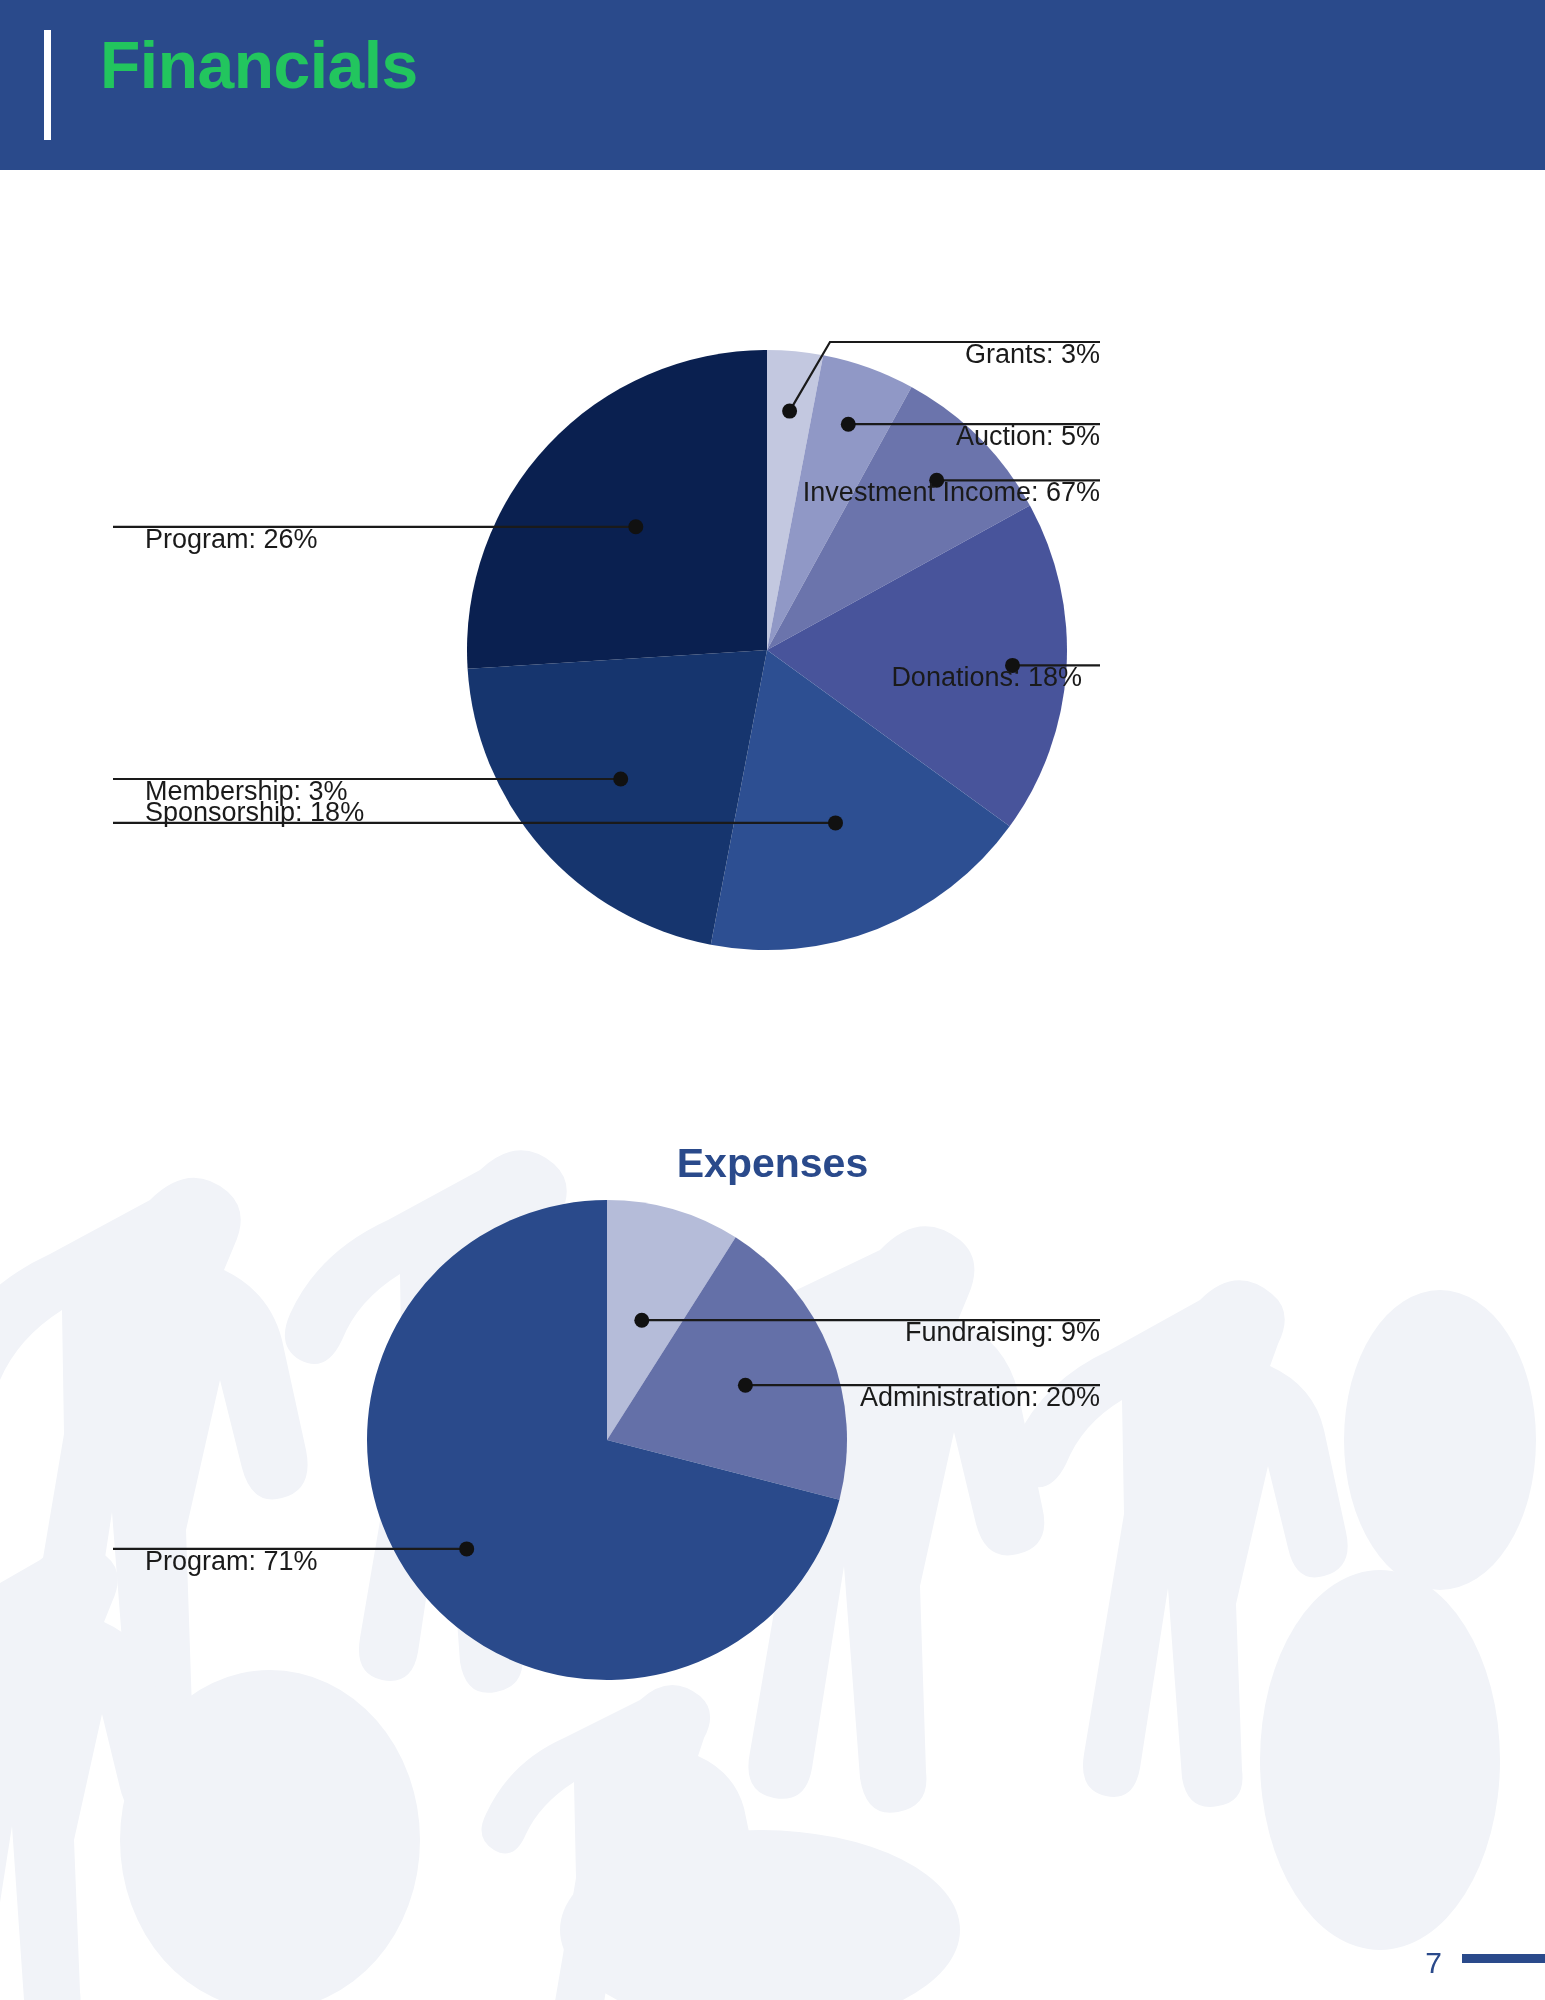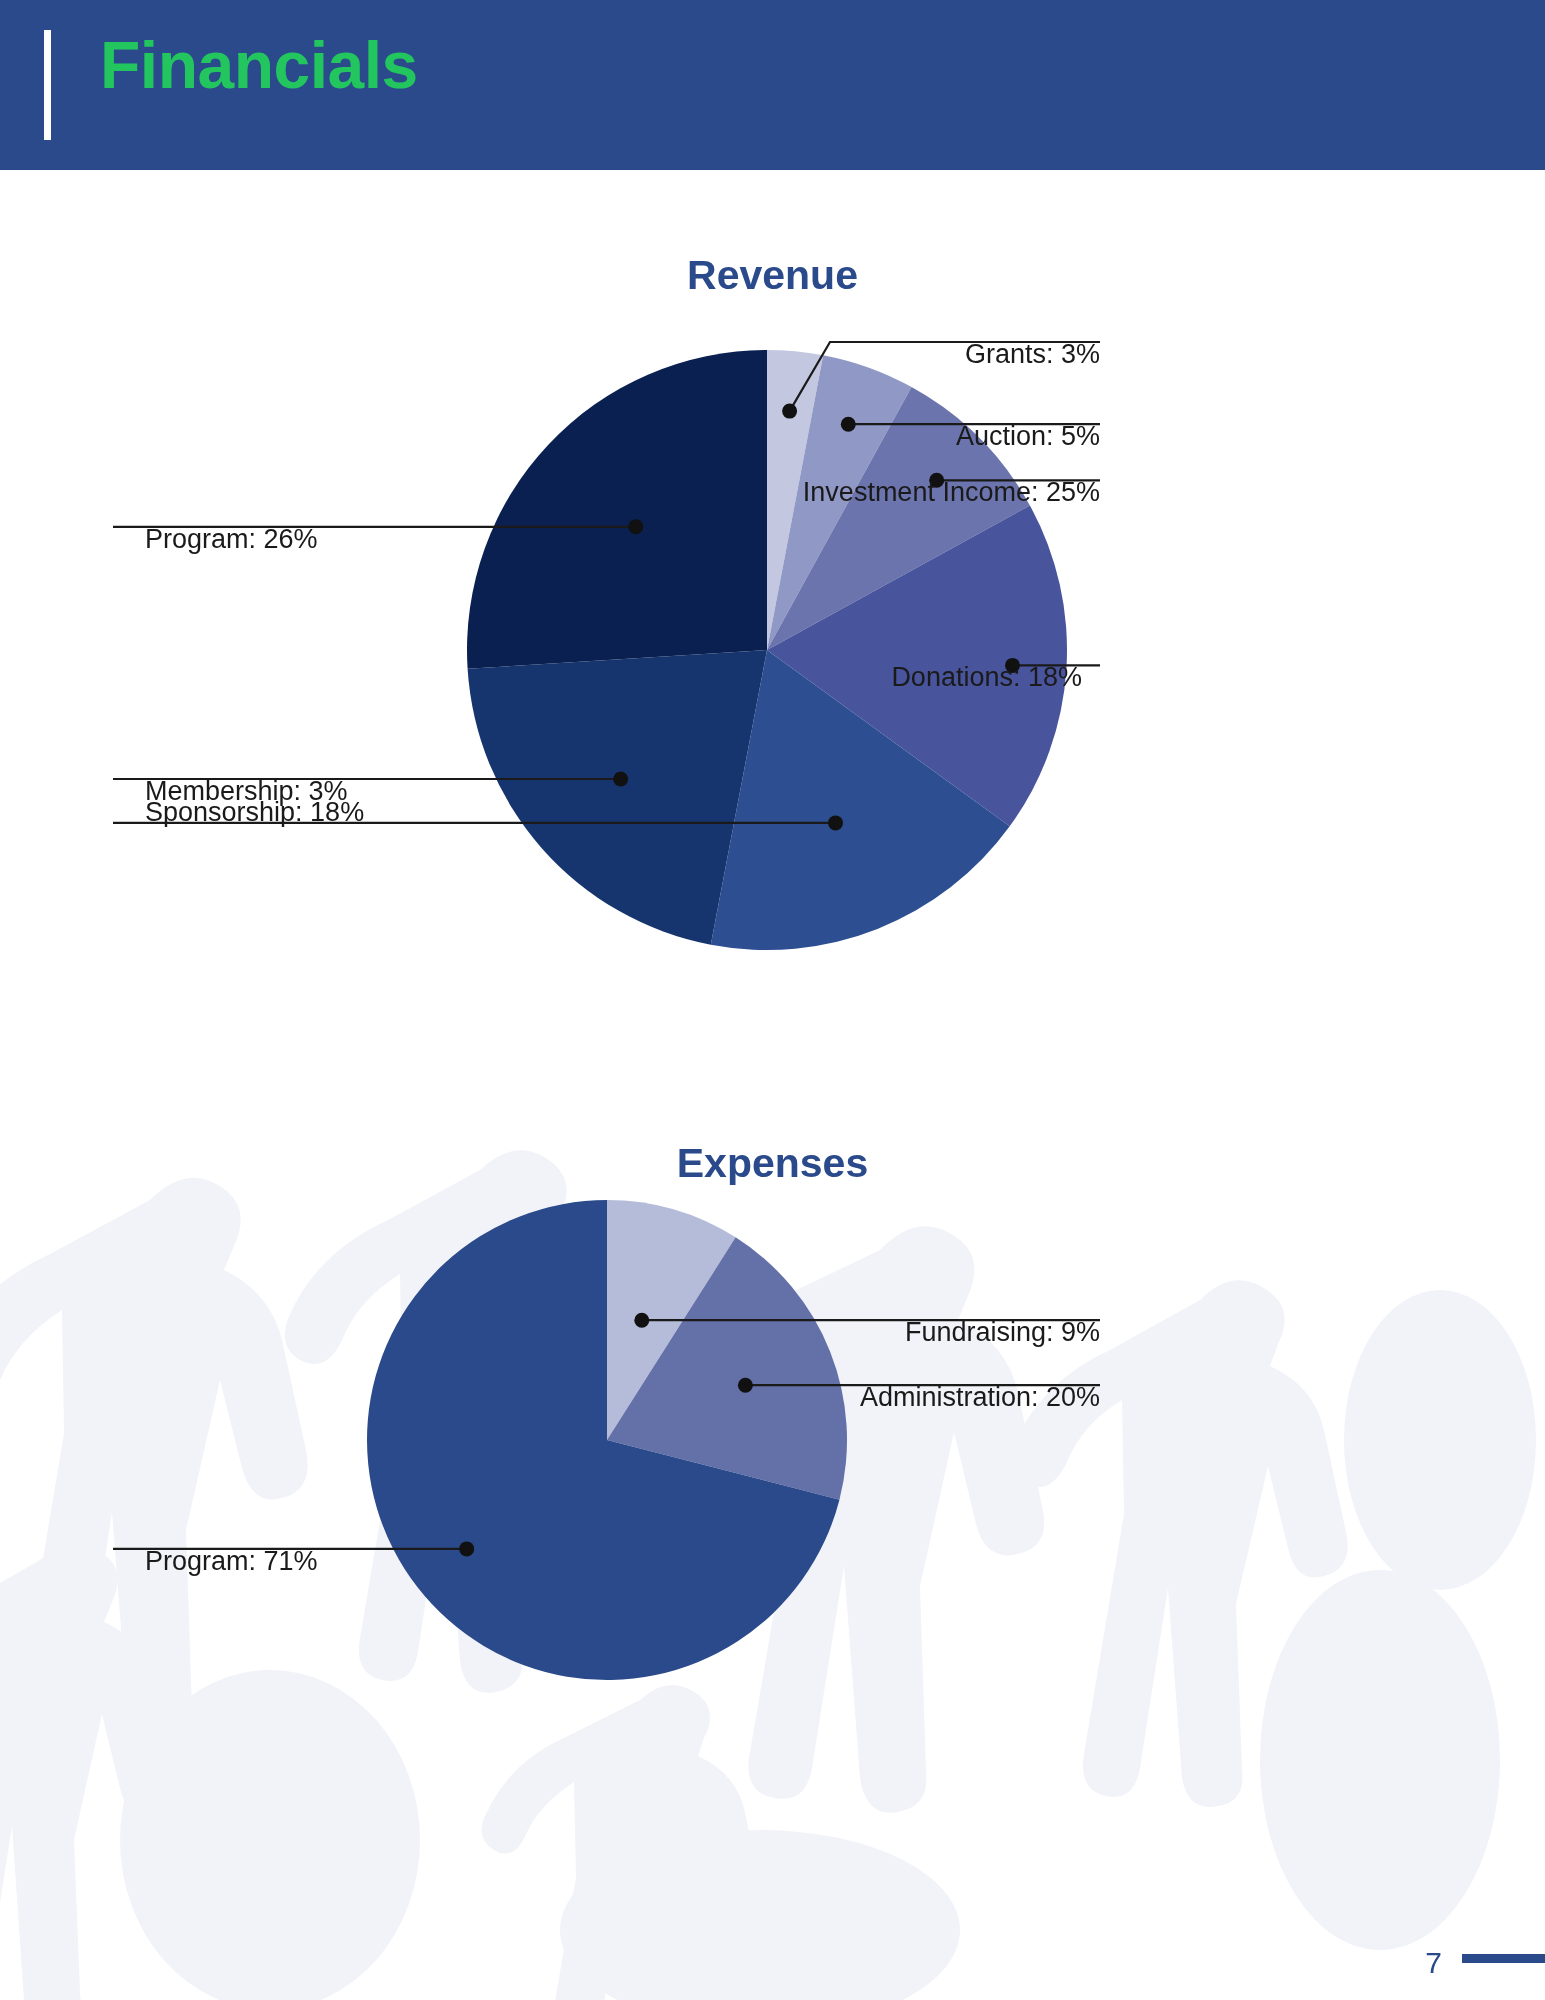--- a/index.html
+++ b/index.html
@@ -132,21 +132,20 @@
     <path d="M640 560 q30 -28 60 -4 q18 16 4 42 l-6 18 q36 16 46 52 l18 86 q8 30 -18 36 q-24 6 -32 -24 l-16 -68 l-26 116 l6 138 q4 26 -20 30 q-26 6 -30 -24 l-12 -158 l-24 150 q-4 28 -30 24 q-24 -6 -18 -36 l34 -200 l-2 -96 q-34 22 -48 52 q-12 28 -32 16 q-20 -12 -8 -36 q24 -52 78 -76 z"></path>
     <ellipse cx="1440" cy="300" rx="96" ry="150"></ellipse>
     <ellipse cx="1380" cy="620" rx="120" ry="190"></ellipse>
     <ellipse cx="270" cy="700" rx="150" ry="170"></ellipse>
     <ellipse cx="760" cy="790" rx="200" ry="100"></ellipse>
   </g>
 </svg>
 
 <div class="chart-section" id="revenue-section">
 
-  <div class="chart-title">Revenue</div>
 
   <div class="pie-wrap">
     <svg class="pie-svg" width="1545" height="900" viewBox="0 0 1545 900" xmlns="http://www.w3.org/2000/svg">
         <path d="M 767 480 L 767.00 180.00 A 300 300 0 0 1 823.21 185.31 Z" fill="#C3C8E0"></path>
         <path d="M 767 480 L 823.21 185.31 A 300 300 0 0 1 911.53 217.11 Z" fill="#9098C6"></path>
         <path d="M 767 480 L 911.53 217.11 A 300 300 0 0 1 1029.89 335.47 Z" fill="#6B74AC"></path>
         <path d="M 767 480 L 1029.89 335.47 A 300 300 0 0 1 1009.71 656.34 Z" fill="#48549B"></path>
         <path d="M 767 480 L 1009.71 656.34 A 300 300 0 0 1 710.79 774.69 Z" fill="#2D4F92"></path>
         <path d="M 767 480 L 710.79 774.69 A 300 300 0 0 1 467.59 498.84 Z" fill="#16356E"></path>
         <path d="M 767 480 L 467.59 498.84 A 300 300 0 0 1 767.00 180.00 Z" fill="#0A2050"></path>
@@ -171,21 +170,21 @@
       </svg>
   </div>
 
   <div class="label-text label-right" style="right: 445px; top: 130px; width: 0px;">
     <span style="position:absolute; right:0; top:0; white-space:nowrap;">Grants: 3%</span>
   </div>
   <div class="label-text label-right" style="right: 445px; top: 212.189px; width: 0px;">
     <span style="position:absolute; right:0; top:0; white-space:nowrap;">Auction: 5%</span>
   </div>
   <div class="label-text label-right" style="right: 445px; top: 268.294px; width: 0px;">
-    <span style="position:absolute; right:0; top:0; white-space:nowrap;">Investment Income: 25%</span>
+    <span style="position:absolute; right:0; top:0; white-space:nowrap;">Investment Income: 67%</span>
   </div>
   <div class="label-text label-right" style="right: 445px; top: 453.446px; width: 0px;">
     <span style="position:absolute; right:18px; top:0; white-space:nowrap;">Donations: 18%</span>
   </div>
 
   <div class="label-text label-left" style="left: 145px; top: 314.782px;">Program: 26%</div>
   <div class="label-text label-left" style="left: 145px; top: 566.956px;">Membership: 3%</div>
   <div class="label-text label-left" style="left: 145px; top: 588px;">Sponsorship: 18%</div>
 </div>
 

